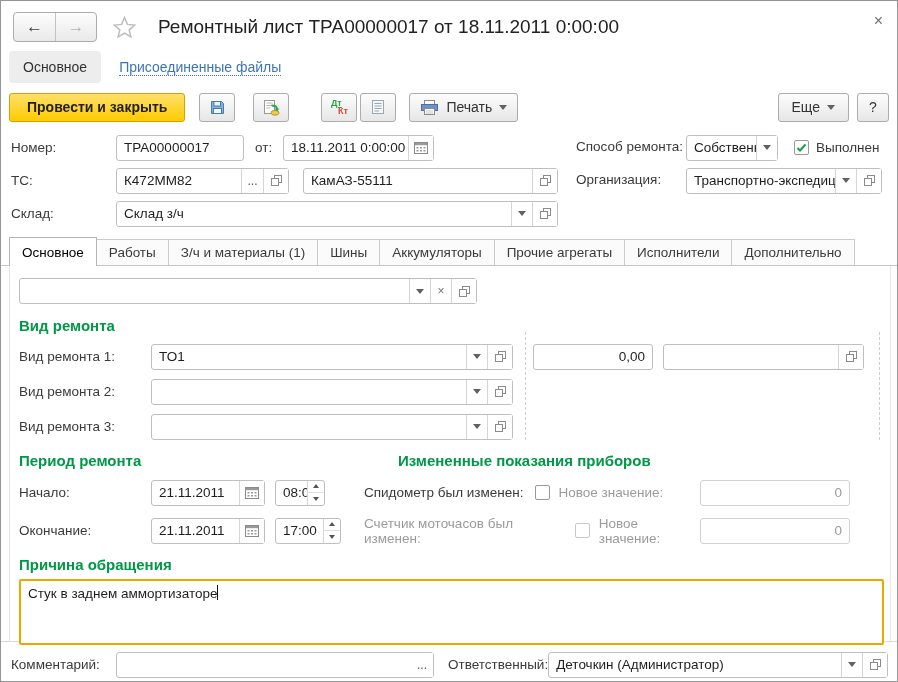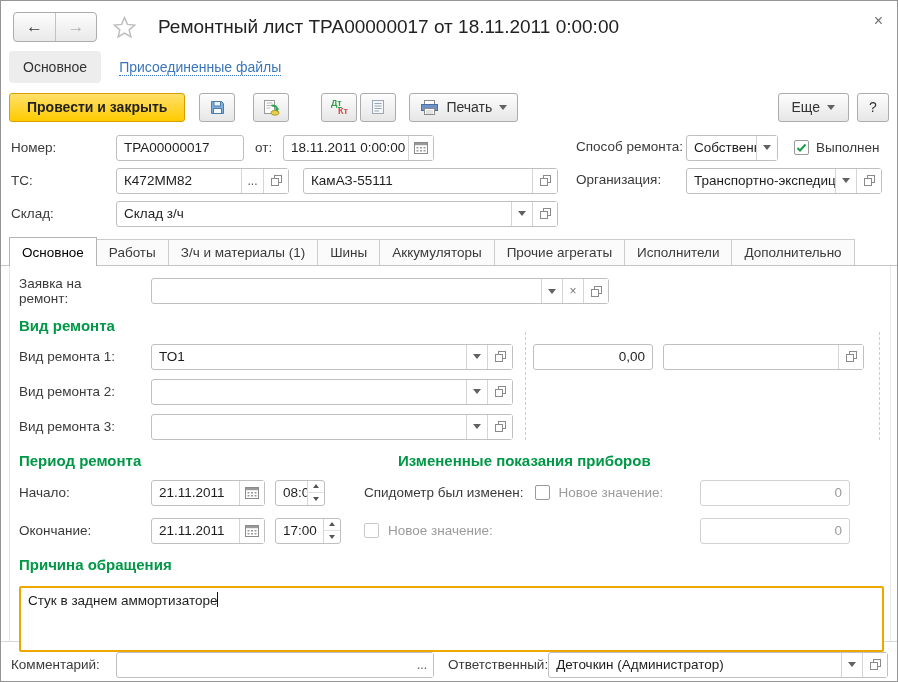--- a/index.html
+++ b/index.html
@@ -72,21 +72,21 @@
   .vdash { position:absolute; width:0; border-left:1px dashed #CDCDCD; }
   .vd1 { left:515px; top:66px; height:108px; }
   .vd2 { left:869px; top:66px; height:108px; }
   .ghead { font-size:15px; font-weight:bold; color:#009846; }
   .prow { display:flex; align-items:center; margin-bottom:8px; height:27px; }
   .wraplab span { display:block; width:78px; }
   .twocol { display:flex; margin-top:12px; }
   .col-l { width:345px; flex:none; }
   .col-r { flex:1; padding-right:36px; }
   .mrow { display:flex; align-items:center; margin-bottom:11px; height:27px; font-size:13.5px; }
-  .reason-box { margin:13px 2px 0 0; height:66px; border:2px solid #EDA800; border-radius:2px; padding:4px 7px; font-size:13.5px; color:#1E1E1E; background:#fff; }
+  .reason-box { margin:6px 2px 0 0; height:66px; border:2px solid #EDA800; border-radius:2px; padding:4px 7px; font-size:13.5px; color:#1E1E1E; background:#fff; }
   .tcaret { display:inline-block; width:1px; height:15px; background:#111; vertical-align:-2px; }
   
   .footer { border-top:1px solid #D9D9D9; margin-top:0; padding:8px 10px 0 10px; display:flex; align-items:center; height:38px; }
   svg { display:block; }
 </style>
 </head>
 <body>
 
 <div class="window">
 
@@ -276,23 +276,20 @@
     <div class="tab">Прочие агрегаты</div>
     <div class="tab">Исполнители</div>
     <div class="tab">Дополнительно</div>
   </div>
 
   <div class="panel">
     <div class="vdash vd1"></div>
     <div class="vdash vd2"></div>
 
     <div class="prow" style="height:32px;">
-      <span class="lab w132 wraplab">
-          <span>Заявка на ремонт:</span>
-        </span>
       <div class="fg" style="width:458px;">
         <span class="val"></span>
         <span class="fbtn carb">
             <span class="car"></span>
           </span>
         <span class="fbtn clearb">×</span>
         <span class="fbtn openb">
           <svg width="13" height="13" viewBox="0 0 13 13">
               <rect x="4.5" y="1.5" width="7" height="7" fill="none" stroke="#8A8A8A"></rect>
               <rect x="1.5" y="4.5" width="7" height="7" fill="#fff" stroke="#8A8A8A"></rect>
@@ -434,20 +431,21 @@
         <div class="ghead" style="margin-bottom:10px;margin-left:34px;">Измененные показания приборов</div>
         <div class="mrow">
           <span class="lab" style="margin-right:11px;">Спидометр был изменен:</span>
           <span class="cb"></span>
           <span class="lab gray" style="margin-left:9px;">Новое значение:</span>
           <div class="fg dis" style="width:150px;margin-left:auto;">
             <span class="val num gray">0</span>
           </div>
         </div>
         <div class="mrow">
+          <span class="lab gray" style="margin-right:8px;">Счетчик моточасов был изменен:</span>
           <span class="cb dis"></span>
           <span class="lab gray" style="margin-left:9px;">Новое значение:</span>
           <div class="fg dis" style="width:150px;margin-left:auto;">
             <span class="val num gray">0</span>
           </div>
         </div>
       </div>
     </div>
 
     <div class="ghead" style="margin:1px 0 0;">Причина обращения</div>

